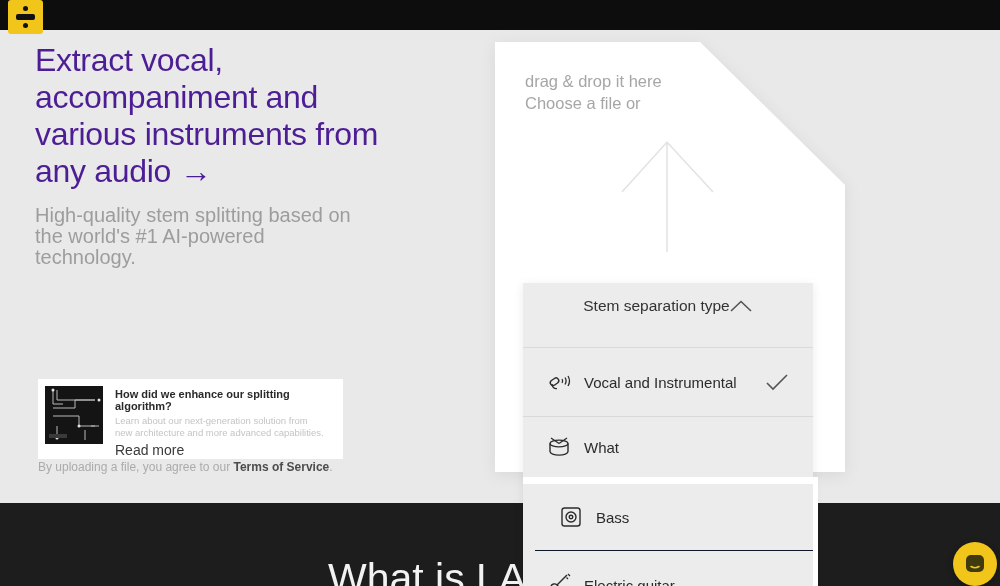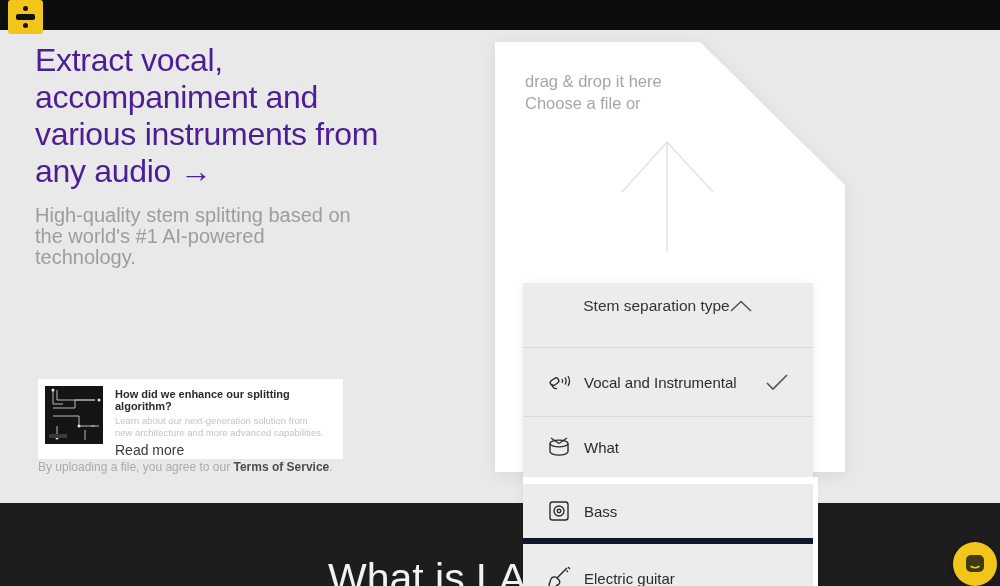--- a/index.html
+++ b/index.html
@@ -45,21 +45,21 @@
 
   
   .dropdown { position:absolute; left:523px; top:283px; width:290px; height:340px; background:#ececec; z-index:10; box-shadow:0 2px 10px rgba(0,0,0,0.08); }
   .dd-header { height:65px; display:flex; align-items:center; justify-content:center; padding:0 28px 18px 27px; border-bottom:1px solid #d9d9d9; cursor:pointer; }
   .dd-header-label { font-size:15.5px; color:#333333; }
   .dd-row { display:flex; align-items:center; padding:0 24px; cursor:pointer; }
   .dd-row .label { font-size:15px; color:#2b2b2b; margin-left:13px; flex:1; }
   .row-vocal { height:69px; border-bottom:1px solid #d9d9d9; }
   .row-drums { height:60px; }
   .white-band { height:7px; background:#ffffff; }
-  .row-bass { height:60px; border-bottom:6px solid #0f172a; }
+  .row-bass { height:67px; border-bottom:1px solid #0f172a;margin-left:12px; }
   .row-guitar { height:68px; }
   .white-right-strip { position:absolute; left:813px; top:477px; width:5px; height:109px; background:#ffffff; z-index:11; }
 
   
   .chat-btn { position:absolute; left:953px; top:542px; width:44px; height:44px; border-radius:50%; background:#f2c51b; z-index:40;
               display:flex; align-items:center; justify-content:center; cursor:pointer; box-shadow:0 2px 6px rgba(0,0,0,0.35); }
 
   svg { display:block; }
 </style>
 </head>

